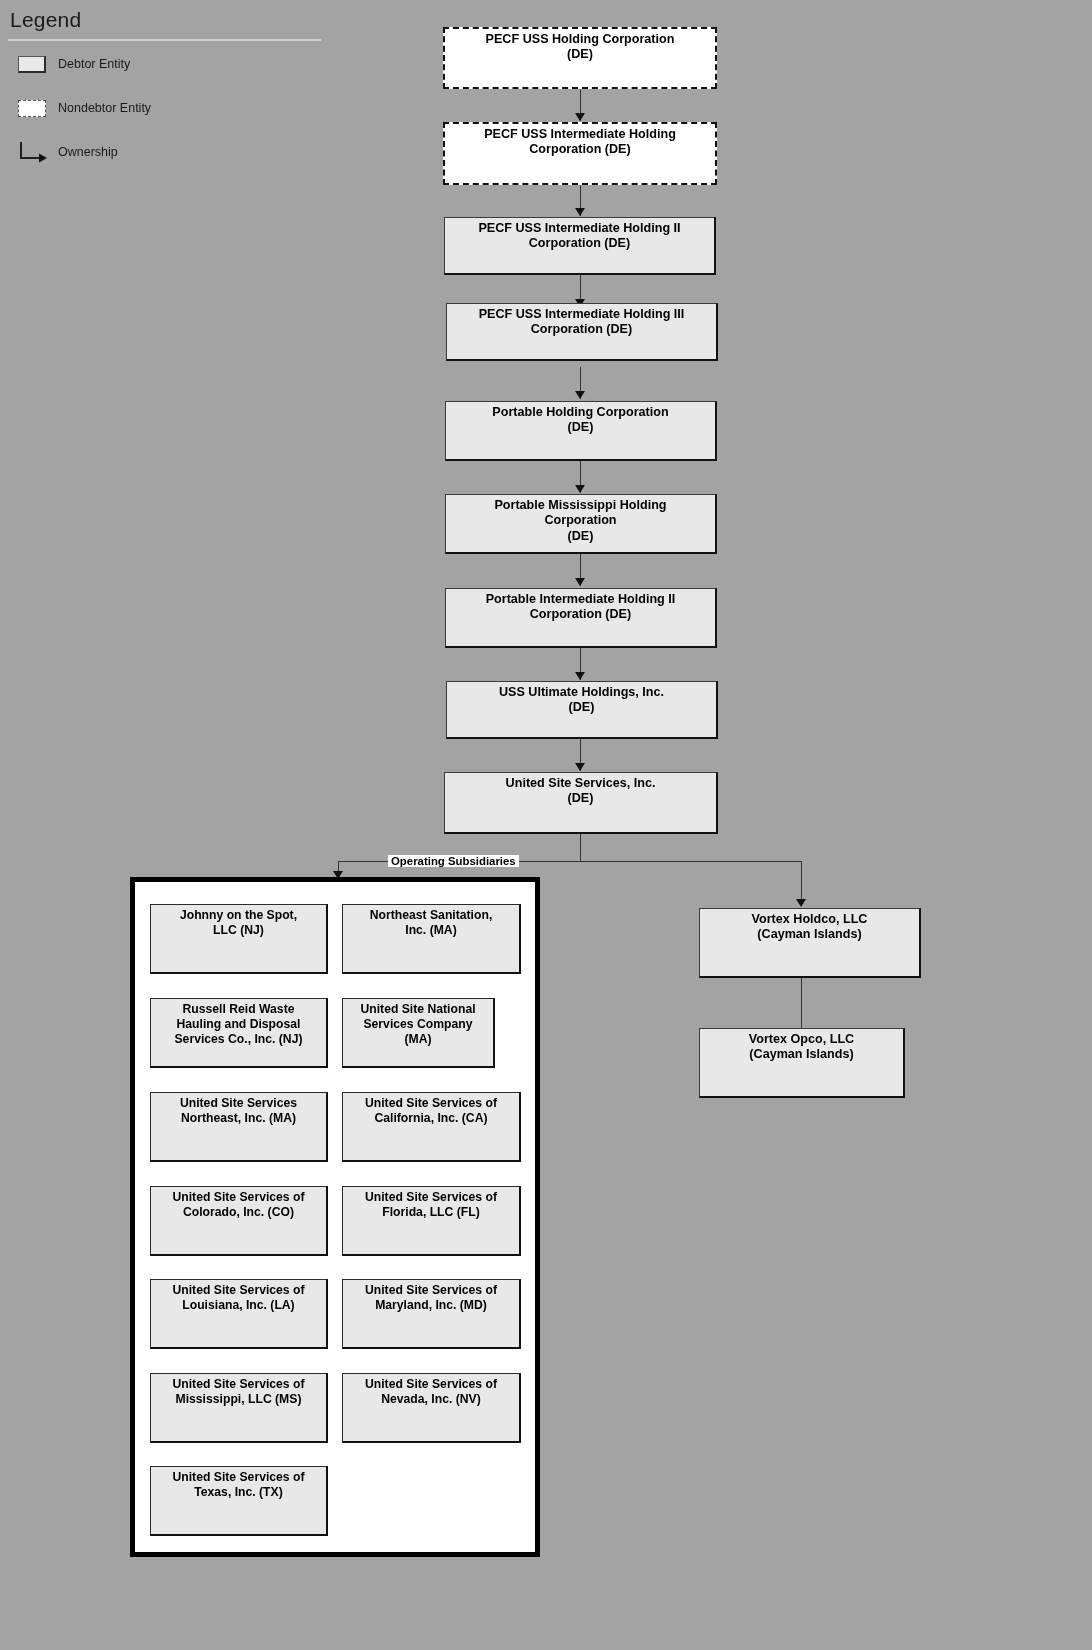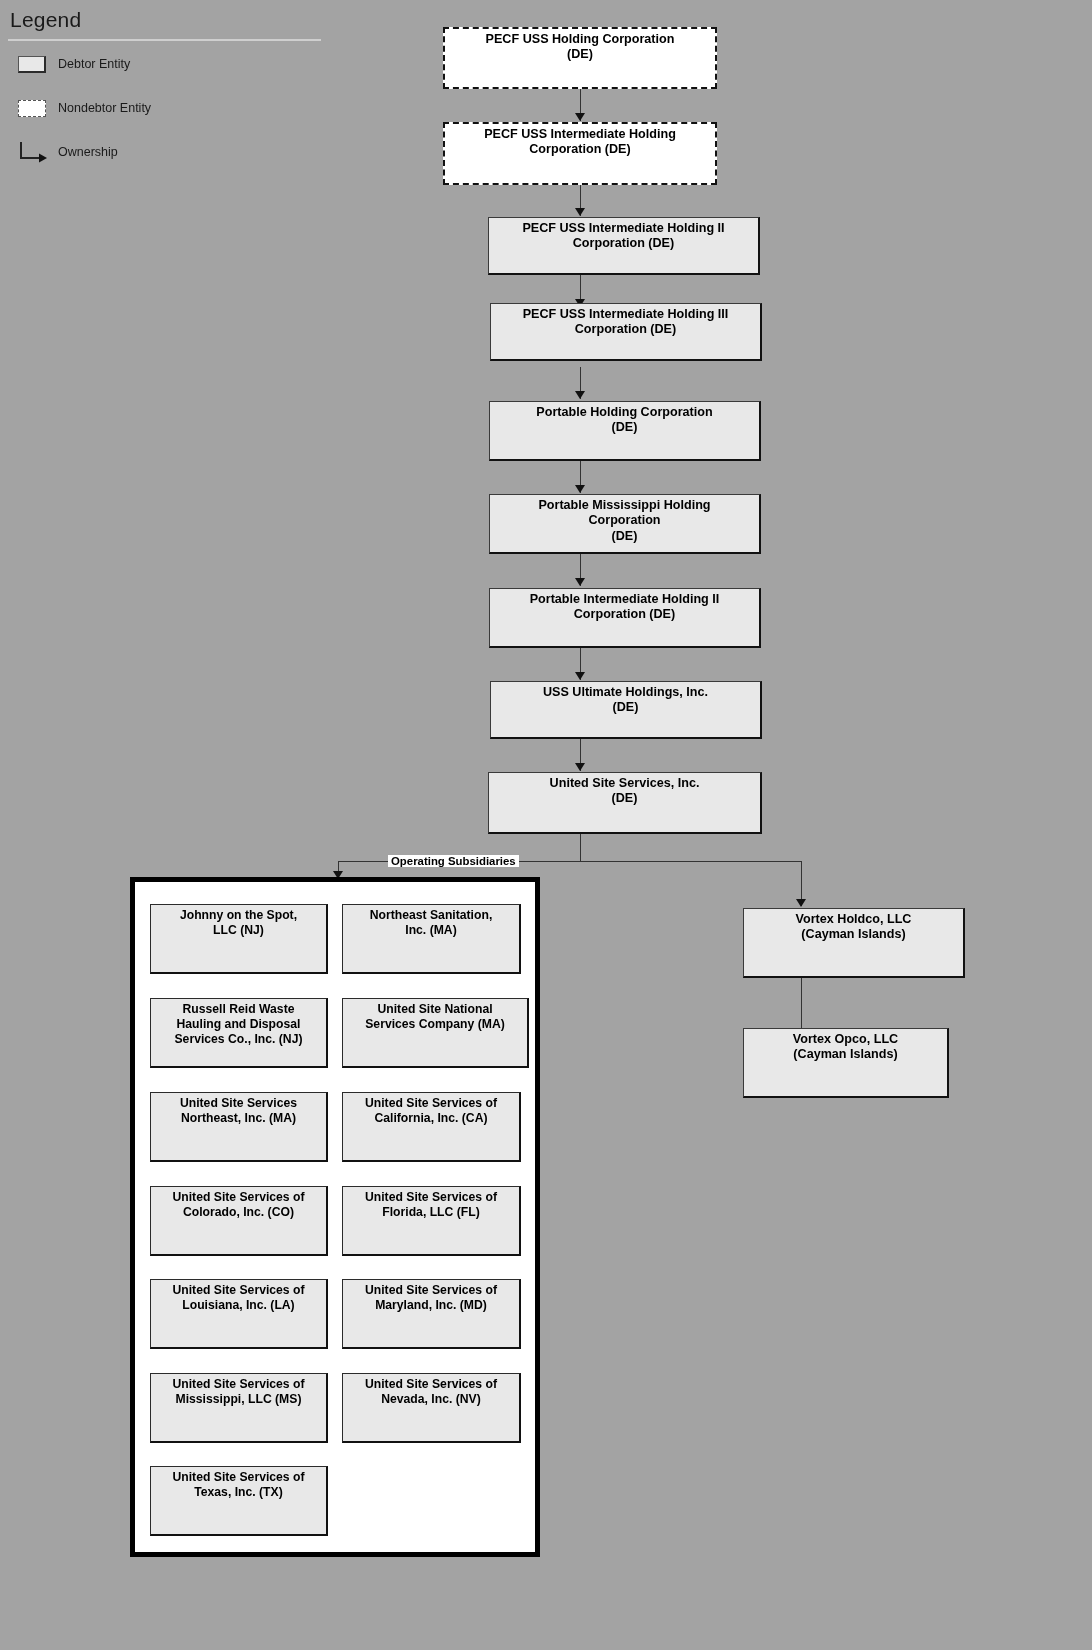--- a/index.html
+++ b/index.html
@@ -89,21 +89,20 @@
     color: #000;
     padding: 3px 6px;
   }
   .node.debtor {
     background: #e8e8e8;
     border: 1px solid #3a3a3a;
     border-right-width: 2px;
     border-bottom-width: 2px;
     border-right-color: #111;
     border-bottom-color: #111;
-    margin-left: 44px;
   }
   .node.nondebtor {
     background: #ffffff;
     border: 2px dashed #111;
   }
   .node.sub {
     background: #e8e8e8;
     border: 1px solid #2b2b2b;
     border-right-width: 2px;
     border-bottom-width: 2px;
@@ -295,21 +294,21 @@
     </div>
   </div>
 
   <div class="node sub" style="left:150px; top:998px; width:178px; height:70px;">
     <div>
       <span>Russell Reid Waste</span><br>
       <span>Hauling and Disposal</span><br>
       <span>Services Co., Inc. (NJ)</span>
     </div>
   </div>
-  <div class="node sub" style="left:342px; top:998px; width:187px; height:70px;">
+  <div class="node sub" style="left:342px; top:998px; width:153px; height:70px;">
     <div>
       <span>United Site National</span><br>
       <span>Services Company (MA)</span>
     </div>
   </div>
 
   <div class="node sub" style="left:150px; top:1092px; width:178px; height:70px;">
     <div>
       <span>United Site Services</span><br>
       <span>Northeast, Inc. (MA)</span>

